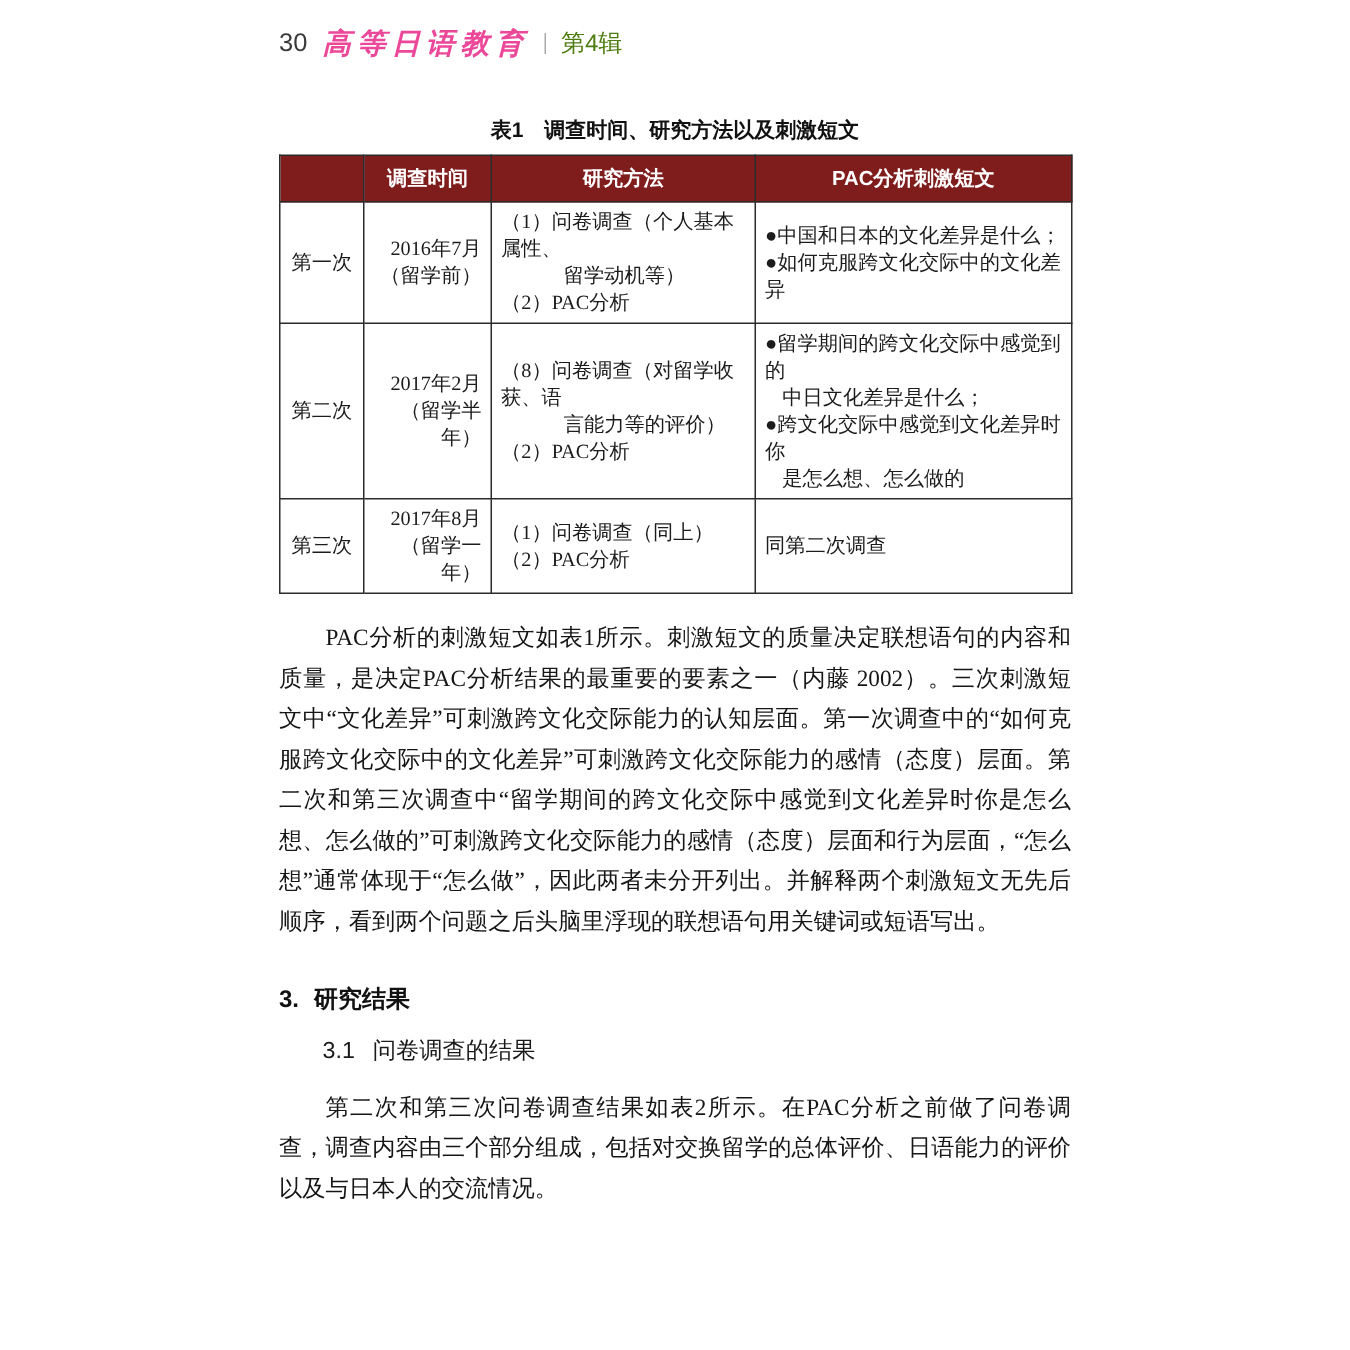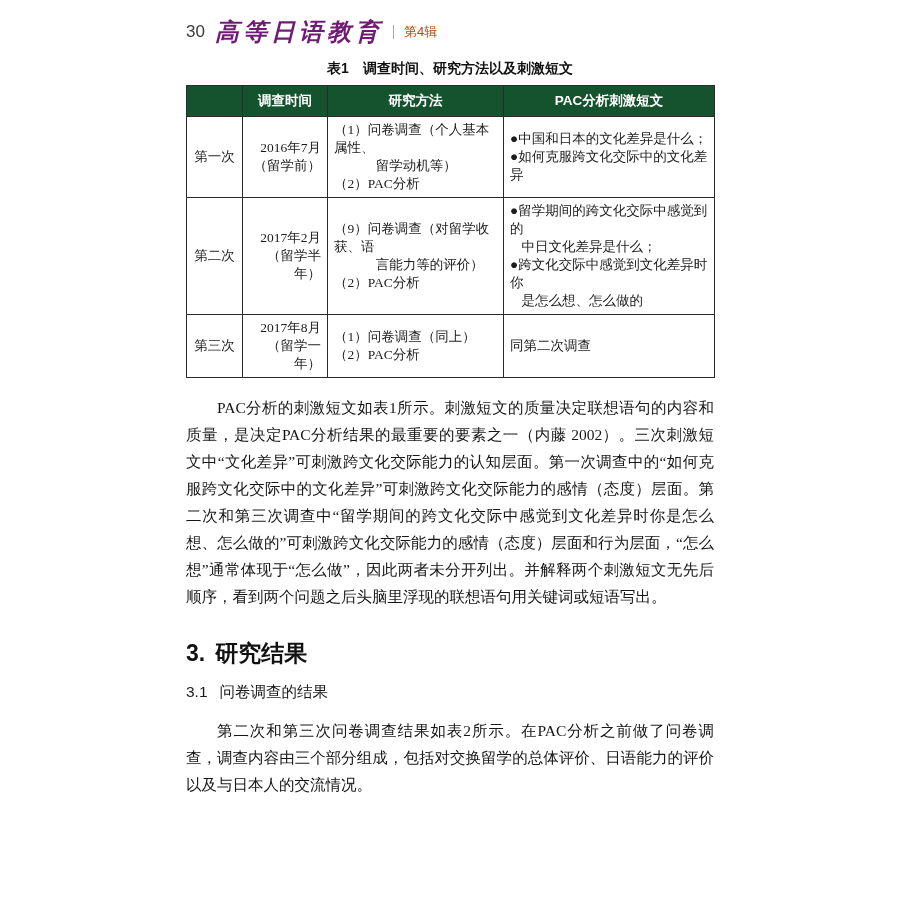--- a/index.html
+++ b/index.html
@@ -8,49 +8,49 @@
     width:900px; height:900px;
     font-family:"Liberation Serif", serif;
     color:#1c1c1c;
     position:relative;
     overflow:hidden;
   }
   .content { width:528px; margin:0 auto; }
 
   
   .page-header {
-    width:528px; margin:16px auto 12px;
+    width:528px; margin:16px auto 0;
     display:flex; align-items:center; gap:10px;
   }
   .page-num {
     font-family:"Liberation Sans", sans-serif;
     font-size:17px; color:#3a3a3a;
   }
   .journal {
     font-family:"Liberation Serif", serif;
     font-weight:bold; font-style:italic;
-    font-size:24px; color:#701a75; letter-spacing:4px;
+    font-size:19px; color:#ec4899; letter-spacing:4px;
   }
   .hdr-sep { width:1px; height:14px; background:#aaaaaa; }
-  .issue { font-family:"Liberation Sans", sans-serif; font-size:13px; color:#c2410c; }
+  .issue { font-family:"Liberation Sans", sans-serif; font-size:16px; color:#4d7c0f; }
 
   
   .tbl-caption {
     font-family:"Liberation Sans", sans-serif;
     font-weight:bold; font-size:14px; color:#111;
     text-align:center;
   }
   .tbl-caption .cap-label { margin-right:14px; }
-  .cap1 { margin-bottom:7px; }
+  .cap1 { margin-top:36px; margin-bottom:7px; }
 
   
   table { border-collapse:collapse; width:528px; table-layout:fixed; }
   th, td { border:1px solid #2b2b2b; }
   thead th {
-    background:#14532d; color:#ffffff;
+    background:#7f1d1d; color:#ffffff;
     font-family:"Liberation Sans", sans-serif;
     font-weight:bold; font-size:13.5px;
     padding:6px 3px; text-align:center;
   }
   td { font-size:13.5px; line-height:18px; vertical-align:middle; }
 
   .t1 td { padding:4px 6px; }
   .t1 .round-cell { text-align:center;margin-top:44px; }
   .t1 .time-cell { padding-left:7px;text-align:right; }
   .ln { display:block; }
@@ -63,28 +63,29 @@
     font-size:15.5px; line-height:27px;
     text-align:justify; text-indent:2em;
     color:#161616;
   }
   .p1 { margin-top:16px; }
   .p2 { margin-top:6px; }
   .p3 { margin-top:14px; }
 
   .sec-h2 {
     font-family:"Liberation Sans", sans-serif;
-    font-weight:bold; font-size:23px; color:#111;
+    font-weight:bold; font-size:16px; color:#111;
     margin-top:28px;
   }
   .sec-h2 .sec-num { margin-right:10px; }
   .sec-h3 {
     font-family:"Liberation Sans", sans-serif;
     font-weight:normal; font-size:15.5px; color:#1a1a1a;
     margin-top:13px;
+    margin-left:29px;
   }
   .sec-h3 .sec-num { margin-right:12px; }
 </style>
 </head>
 <body>
 
 <div>
 
   <header class="page-header">
     <span class="page-num">30</span>
@@ -131,21 +132,21 @@
             <span class="ln">●如何克服跨文化交际中的文化差异</span>
           </td>
         </tr>
         <tr>
           <td class="round-cell">第二次</td>
           <td class="time-cell">
             <span class="ln">2017年2月</span>
             <span class="ln">（留学半年）</span>
           </td>
           <td>
-            <span class="ln">（9）问卷调查（对留学收获、语</span>
+            <span class="ln">（8）问卷调查（对留学收获、语</span>
             <span class="ln ln-indent">言能力等的评价）</span>
             <span class="ln">（2）PAC分析</span>
           </td>
           <td>
             <span class="ln">●留学期间的跨文化交际中感觉到的</span>
             <span class="ln ln-hang">中日文化差异是什么；</span>
             <span class="ln">●跨文化交际中感觉到文化差异时你</span>
             <span class="ln ln-hang">是怎么想、怎么做的</span>
           </td>
         </tr>

